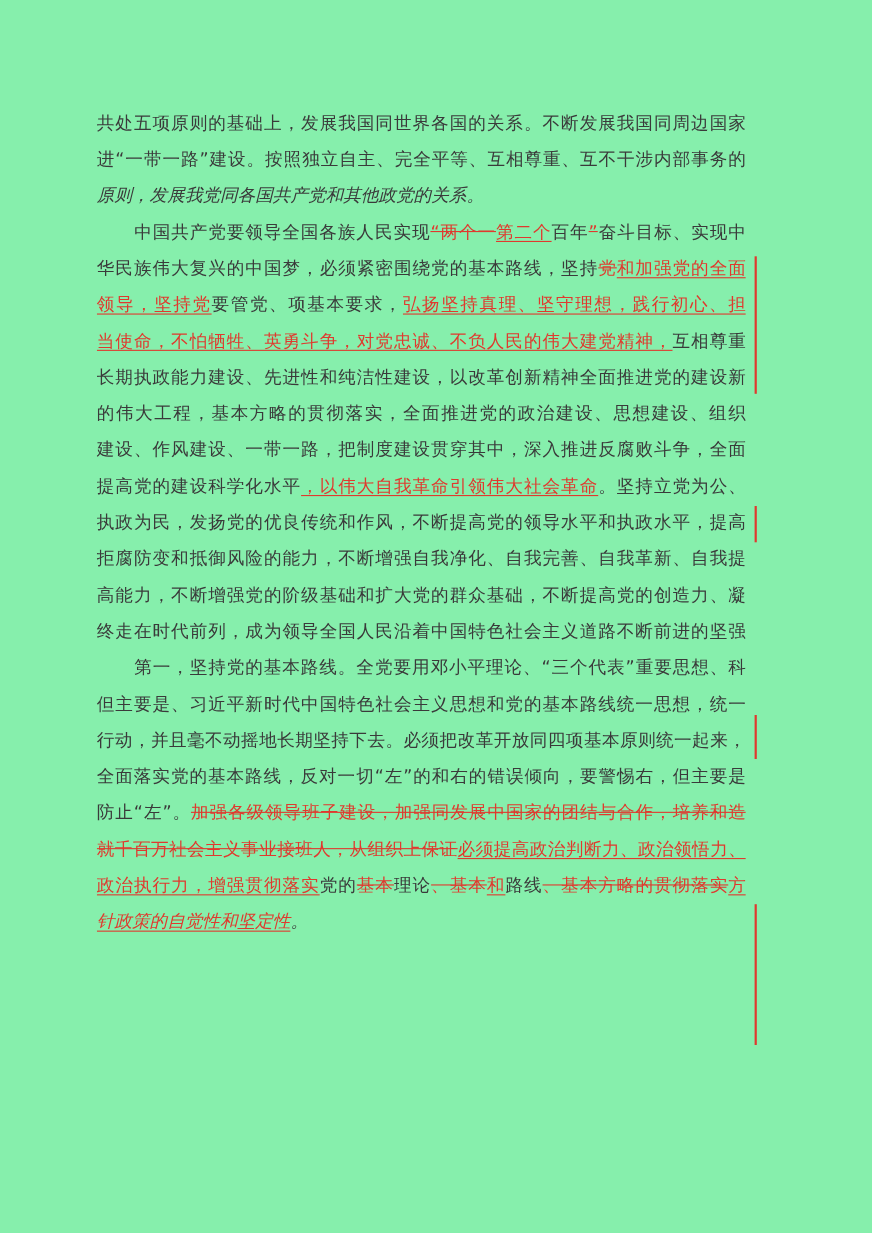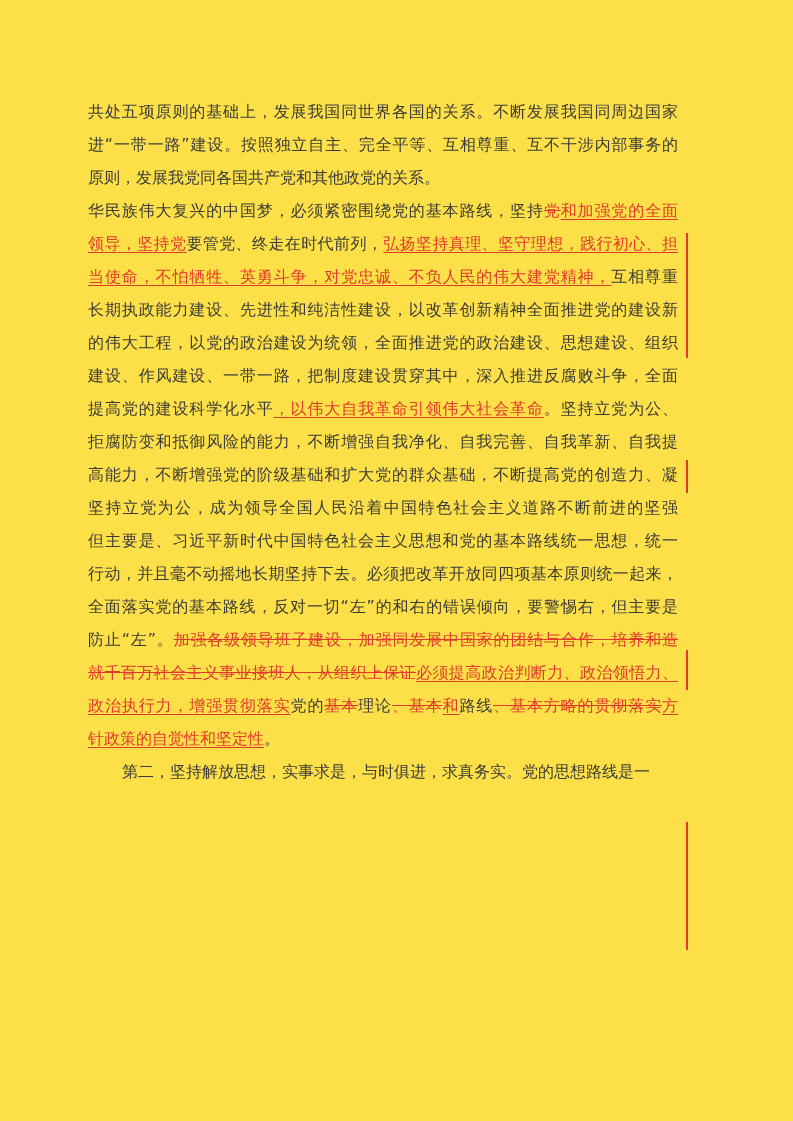--- a/index.html
+++ b/index.html
@@ -1,20 +1,20 @@
 <!DOCTYPE html>
 <html><head>
 <meta charset="utf-8">
 <style>
   html, body { margin: 0; padding: 0; background: #ffffff; }
   .page {
     position: relative;
     width: 793px;
     height: 1121px;
-    background: #fde047;
+    background: #86efac;
     overflow: hidden;
     font-family: "DejaVu Sans", "Liberation Sans", sans-serif;
   }
   .text-area {
     position: absolute;
     left: 88px;
     top: 95px;
     width: 590px;
     color: #3a3a3a;
     font-size: 16px;
@@ -23,20 +23,21 @@
   .line {
     height: 33px;
     line-height: 33px;
     text-align: justify;
     text-align-last: justify;
     overflow: hidden;
     white-space: normal;
   }
   .line.last {
     text-align-last: left;
+    font-style: italic;
   }
   .line.indented { text-indent: 34px; }
   .seg.normal { color: #3a3a3a; }
   .seg.deleted {
     color: #e0392e;
     text-decoration: line-through;
     text-decoration-color: #e0392e;
   }
   .seg.inserted {
     color: #e0392e;
@@ -55,41 +56,41 @@
 <body>
 
 <div class="page" id="page">
   <div class="text-area" id="doc-body" style="color: rgb(58, 58, 58);">
       <div class="paragraph">
         <div class="line"><span class="seg normal">共处五项原则的基础上，发展我国同世界各国的关系。不断发展我国同周边国家</span></div>
         <div class="line"><span class="seg normal">进“一带一路”建设。按照独立自主、完全平等、互相尊重、互不干涉内部事务的</span></div>
         <div class="line last"><span class="seg normal">原则，发展我党同各国共产党和其他政党的关系。</span></div>
       </div>
       <div class="paragraph">
+        <div class="line indented"><span class="seg normal">中国共产党要领导全国各族人民实现</span><span class="seg deleted">“两个一</span><span class="seg inserted">第二个</span><span class="seg normal">百年</span><span class="seg deleted">”</span><span class="seg normal">奋斗目标、实现中</span></div>
         <div class="line"><span class="seg normal">华民族伟大复兴的中国梦，必须紧密围绕党的基本路线，坚持</span><span class="seg deleted">党</span><span class="seg inserted">和加强党的全面</span></div>
-        <div class="line"><span class="seg inserted">领导，坚持党</span><span class="seg normal">要管党、终走在时代前列，</span><span class="seg inserted">弘扬坚持真理、坚守理想，践行初心、担</span></div>
+        <div class="line"><span class="seg inserted">领导，坚持党</span><span class="seg normal">要管党、项基本要求，</span><span class="seg inserted">弘扬坚持真理、坚守理想，践行初心、担</span></div>
         <div class="line"><span class="seg inserted">当使命，不怕牺牲、英勇斗争，对党忠诚、不负人民的伟大建党精神，</span><span class="seg normal">互相尊重</span></div>
         <div class="line"><span class="seg normal">长期执政能力建设、先进性和纯洁性建设，以改革创新精神全面推进党的建设新</span></div>
-        <div class="line"><span class="seg normal">的伟大工程，以党的政治建设为统领，全面推进党的政治建设、思想建设、组织</span></div>
+        <div class="line"><span class="seg normal">的伟大工程，基本方略的贯彻落实，全面推进党的政治建设、思想建设、组织</span></div>
         <div class="line"><span class="seg normal">建设、作风建设、一带一路，把制度建设贯穿其中，深入推进反腐败斗争，全面</span></div>
         <div class="line"><span class="seg normal">提高党的建设科学化水平</span><span class="seg inserted">，以伟大自我革命引领伟大社会革命</span><span class="seg normal">。坚持立党为公、</span></div>
+        <div class="line"><span class="seg normal">执政为民，发扬党的优良传统和作风，不断提高党的领导水平和执政水平，提高</span></div>
         <div class="line"><span class="seg normal">拒腐防变和抵御风险的能力，不断增强自我净化、自我完善、自我革新、自我提</span></div>
         <div class="line"><span class="seg normal">高能力，不断增强党的阶级基础和扩大党的群众基础，不断提高党的创造力、凝</span></div>
-        <div class="line"><span class="seg normal">坚持立党为公，成为领导全国人民沿着中国特色社会主义道路不断前进的坚强</span></div>
+        <div class="line"><span class="seg normal">终走在时代前列，成为领导全国人民沿着中国特色社会主义道路不断前进的坚强</span></div>
       </div>
       <div class="paragraph">
+        <div class="line indented"><span class="seg normal">第一，坚持党的基本路线。全党要用邓小平理论、“三个代表”重要思想、科</span></div>
         <div class="line"><span class="seg normal">但主要是、习近平新时代中国特色社会主义思想和党的基本路线统一思想，统一</span></div>
         <div class="line"><span class="seg normal">行动，并且毫不动摇地长期坚持下去。必须把改革开放同四项基本原则统一起来，</span></div>
         <div class="line"><span class="seg normal">全面落实党的基本路线，反对一切“左”的和右的错误倾向，要警惕右，但主要是</span></div>
         <div class="line"><span class="seg normal">防止“左”。</span><span class="seg deleted">加强各级领导班子建设，加强同发展中国家的团结与合作，培养和造</span></div>
         <div class="line"><span class="seg deleted">就千百万社会主义事业接班人，从组织上保证</span><span class="seg inserted">必须提高政治判断力、政治领悟力、</span></div>
         <div class="line"><span class="seg inserted">政治执行力，增强贯彻落实</span><span class="seg normal">党的</span><span class="seg deleted">基本</span><span class="seg normal">理论</span><span class="seg deleted">、基本</span><span class="seg inserted">和</span><span class="seg normal">路线</span><span class="seg deleted">、基本方略的贯彻落实</span><span class="seg inserted">方</span></div>
         <div class="line last"><span class="seg inserted">针政策的自觉性和坚定性</span><span class="seg normal">。</span></div>
-      </div>
-      <div class="paragraph">
-        <div class="line last indented"><span class="seg normal">第二，坚持解放思想，实事求是，与时俱进，求真务实。党的思想路线是一</span></div>
       </div>
     </div>
 <div class="change-bar" style="top: 233px; height: 125px; background: rgb(224, 57, 46);"></div>
     <div class="change-bar" style="top: 460px; height: 33px; background: rgb(224, 57, 46);"></div>
     <div class="change-bar" style="top: 650px; height: 40px; background: rgb(224, 57, 46);"></div>
     <div class="change-bar" style="top: 822px; height: 128px; background: rgb(224, 57, 46);"></div>
   </div>
 
 </body></html>

